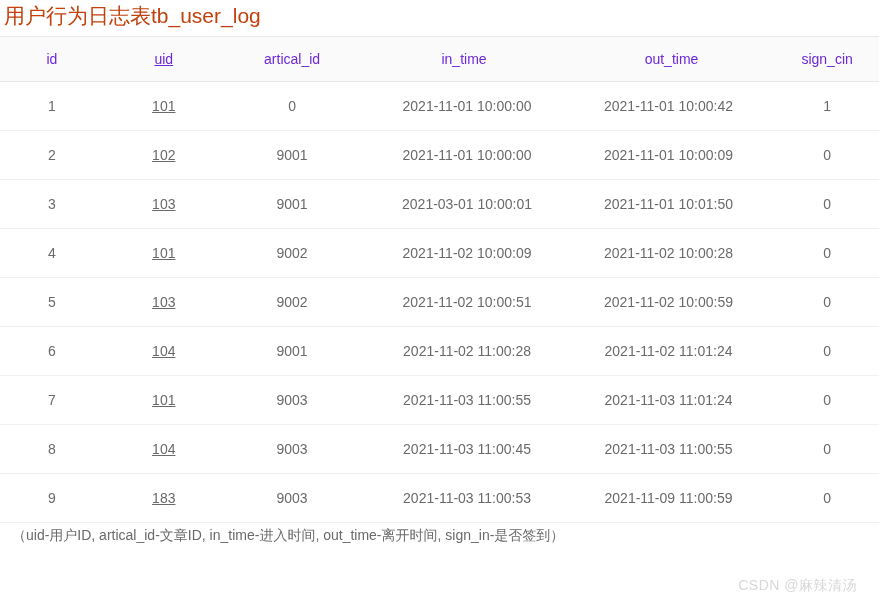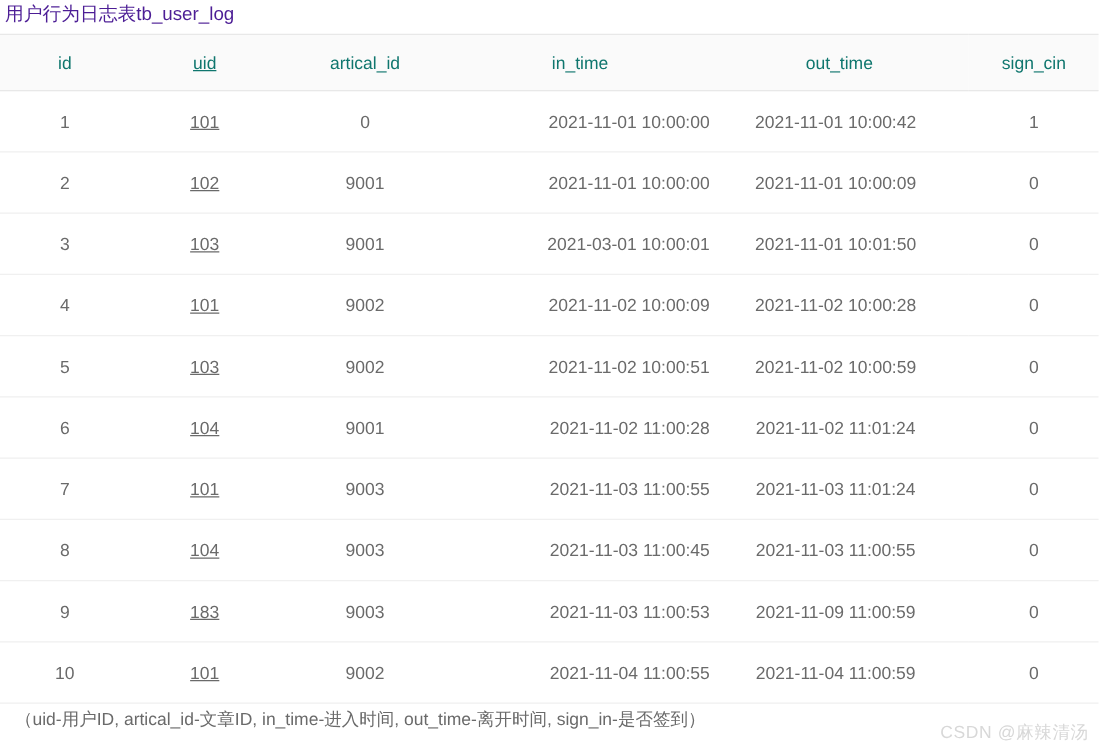--- a/index.html
+++ b/index.html
@@ -11,67 +11,67 @@
       font-family: "Microsoft YaHei", "PingFang SC", Arial, sans-serif;
       background: #ffffff;
       width: 879px;
       height: 601px;
       position: relative;
       color: #555;
       font-size: 14px;
     }
     .title {
       padding: 2px 0 6px 4px;
-      color: #4c1d95;
-      font-size: 15px;
+      color: #c2410c;
+      font-size: 21px;
     }
     .table {
       width: 100%;
       border-collapse: collapse;
     }
     .table thead tr {
       background: #fafafa;
       border-top: 1px solid #e8e8e8;
       border-bottom: 1px solid #e8e8e8;
     }
     .table th {
       font-weight: 400;
-      color: #0f766e;
+      color: #6d28d9;
       padding: 14px 6px;
       text-align: center;
       font-size: 14px;
     }
     .table tbody tr {
       border-bottom: 1px solid #f0f0f0;
     }
     .table td {
       padding: 16px 6px;
       text-align: center;
       color: #6a6a6a;
       font-size: 14px;
       white-space: nowrap;
     }
     .col-id    { width: 95px; }
     .col-uid   { width: 110px; text-decoration: underline; }
     .col-aid   { width: 125px; }
     .col-in    { width: 190px; text-align: right; }
     .col-out   { width: 190px; text-align: left;  }
     .col-sign  { width: 95px; }
-    .table td.col-in  { text-align: right; padding-right: 0; }
+    .table td.col-in  { text-align: center; padding-right: 0; }
     .table td.col-out { text-align: center;  padding-left: 0;  }
     .footer {
       padding-top: 4px;
       color: #6a6a6a;
       font-size: 14px;
       text-align: left;
       padding-left: 12px;
     }
     .watermark {
       position: absolute;
-      right: 8px;
+      right: 22px;
       bottom: 6px;
       color: #d8d8d8;
       font-size: 14px;
       letter-spacing: 0.5px;
       pointer-events: none;
     }
   </style>
 </head>
 <body>
 
@@ -154,26 +154,18 @@
       <td class="col-sign">0</td>
     </tr>
     <tr>
       <td class="col-id">9</td>
       <td class="col-uid">183</td>
       <td class="col-aid">9003</td>
       <td class="col-in">2021-11-03 11:00:53</td>
       <td class="col-out">2021-11-09 11:00:59</td>
       <td class="col-sign">0</td>
     </tr>
-    <tr>
-      <td class="col-id">10</td>
-      <td class="col-uid">101</td>
-      <td class="col-aid">9002</td>
-      <td class="col-in">2021-11-04 11:00:55</td>
-      <td class="col-out">2021-11-04 11:00:59</td>
-      <td class="col-sign">0</td>
-    </tr>
   </tbody>
 </table>
 
 <div class="footer">（uid-用户ID, artical_id-文章ID, in_time-进入时间, out_time-离开时间, sign_in-是否签到）</div>
 
 <div class="watermark">CSDN @麻辣清汤</div>
 
 </body></html>

